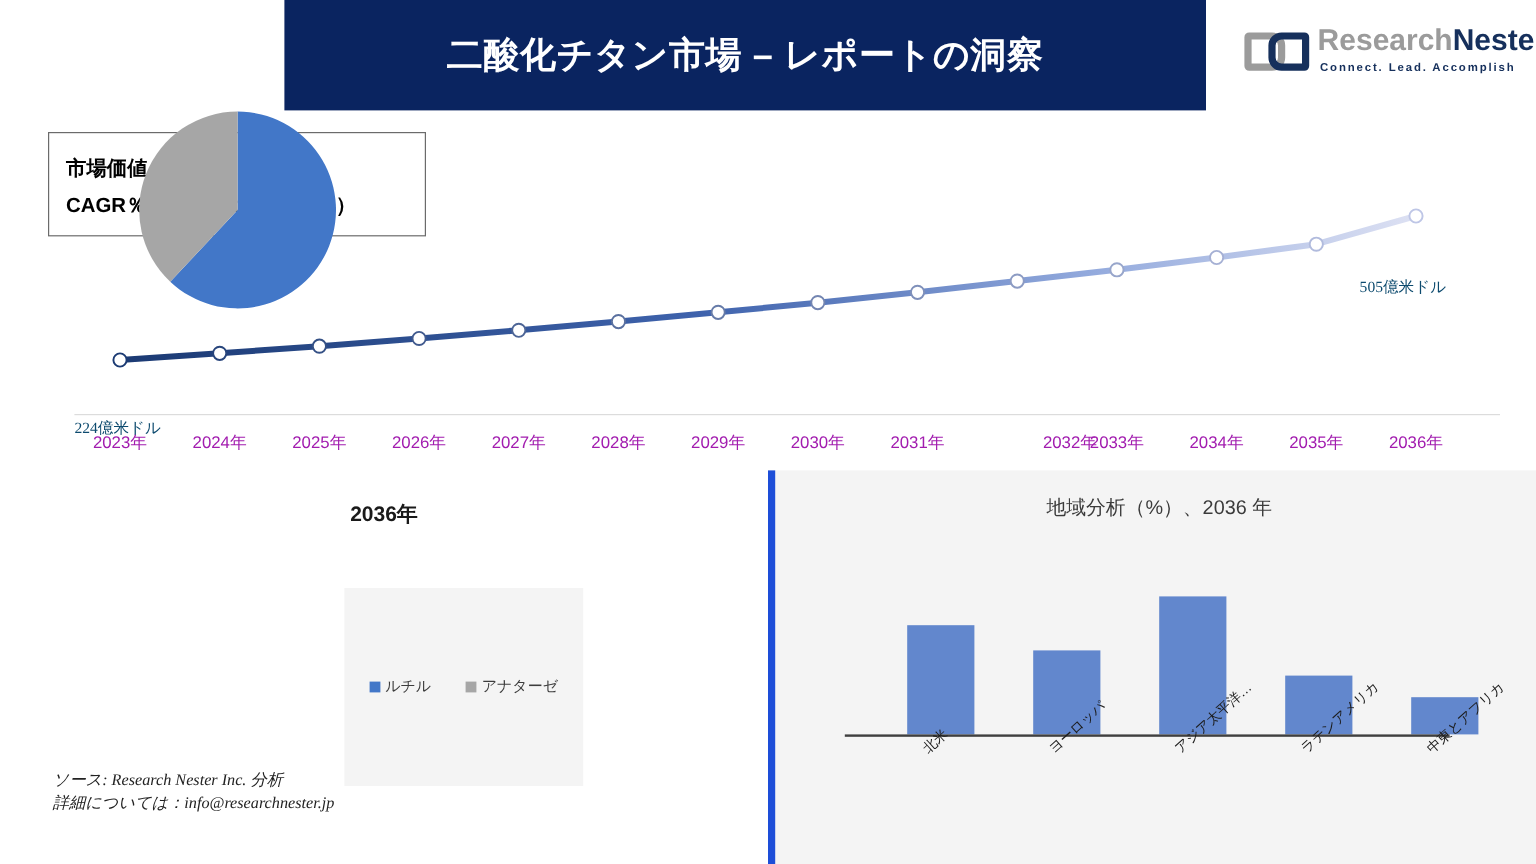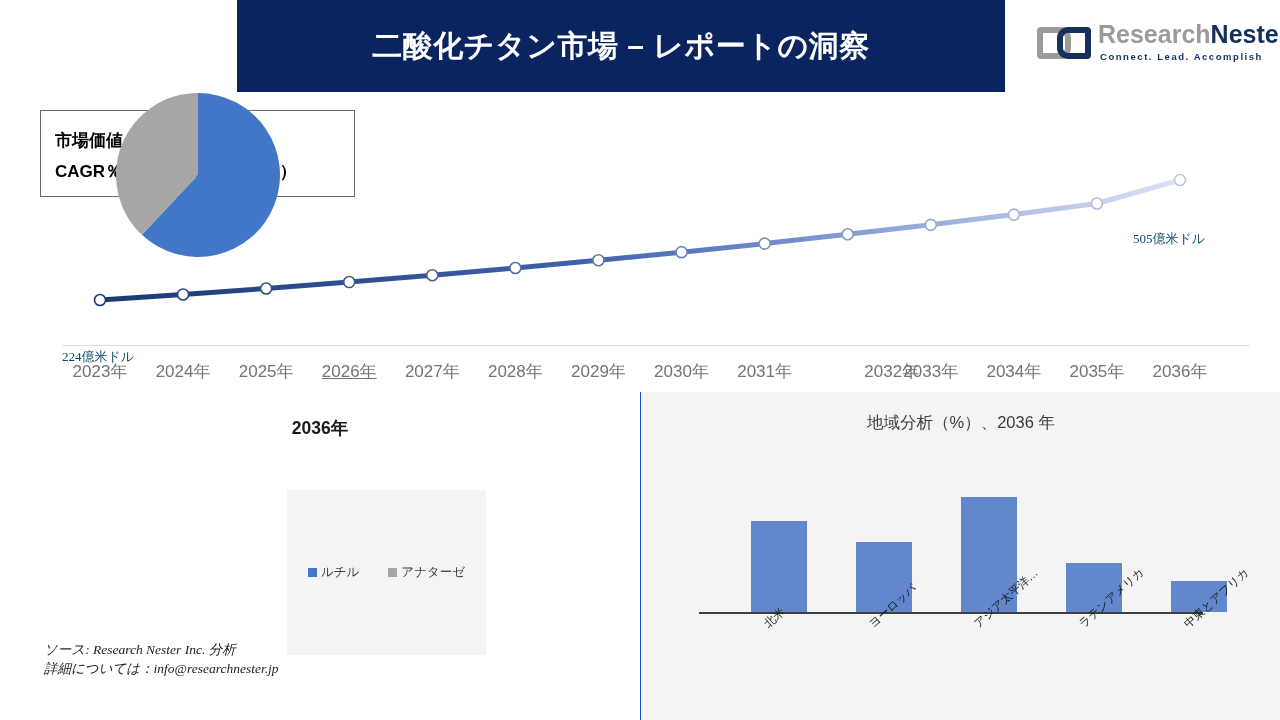--- a/index.html
+++ b/index.html
@@ -61,21 +61,21 @@
   #label-end   { left:1133px; top:130px; }
 
   #axis-line {
     position:absolute; left:62px; top:345px; width:1188px; height:1px;
     background:#dcdcdc;
   }
   #year-row {
     position:absolute; left:62px; top:360px; width:1188px; height:22px;
   }
   .year-label {
-    position:absolute; font-size:17px; color:#737373;
+    position:absolute; font-size:14px; color:#a21caf;
     transform:translateX(-50%); white-space:nowrap;
   }
 
   
   #seg-panel { position:absolute; left:0; top:392px; width:640px; height:328px; background:#fff; }
   #seg-title {
     position:absolute; left:20px; top:20px; width:600px;
     text-align:center; font-size:17.5px; font-weight:700; color:#1a1a1a; line-height:32px;
   }
   #pie-wrap { position:absolute; left:115px; top:92px; width:166px; height:166px; }
@@ -100,21 +100,21 @@
   
   #source-block {
     position:absolute; left:44px; top:640px; width:420px;
     font-family:"Liberation Serif", serif;
     font-style:italic; font-size:13.5px; color:#222; line-height:19px;
   }
 
   
   #region-panel {
     position:absolute; left:640px; top:392px; width:640px; height:328px;
-    background:#f4f4f4; border-left:1px solid #1d4ed8;
+    background:#f4f4f4; border-left:6px solid #1d4ed8;
   }
   #region-title {
     position:absolute; left:0; top:20px; width:640px; text-align:center;
     font-size:16.5px; color:#3b3b3b; white-space:nowrap;
   }
   #bars-area { position:absolute; left:60px; top:80px; width:520px; height:140px; }
   .bar {
     position:absolute; bottom:0; width:56px; background:#6287cd;
   }
   #bar-baseline {
@@ -182,21 +182,21 @@
   </svg>
   <div class="val-label" id="label-start">224億米ドル</div>
   <div class="val-label" id="label-end">505億米ドル</div>
 </div>
 
 <div id="axis-line"></div>
 <div id="year-row">
     <div class="year-label" style="left: 38px;">2023年</div>
     <div class="year-label" style="left: 121.077px;">2024年</div>
     <div class="year-label" style="left: 204.154px;">2025年</div>
-    <div class="year-label" style="left: 287.231px; text-decoration: underline;">2026年</div>
+    <div class="year-label" style="left: 287.231px;">2026年</div>
     <div class="year-label" style="left: 370.308px;">2027年</div>
     <div class="year-label" style="left: 453.385px;">2028年</div>
     <div class="year-label" style="left: 536.462px;">2029年</div>
     <div class="year-label" style="left: 619.538px;">2030年</div>
     <div class="year-label" style="left: 702.615px;">2031年</div>
     <div class="year-label" style="left: 785.692px; margin-left: 44px;">2032年</div>
     <div class="year-label" style="left: 868.769px;">2033年</div>
     <div class="year-label" style="left: 951.846px;">2034年</div>
     <div class="year-label" style="left: 1034.92px;">2035年</div>
     <div class="year-label" style="left: 1118px;">2036年</div>

